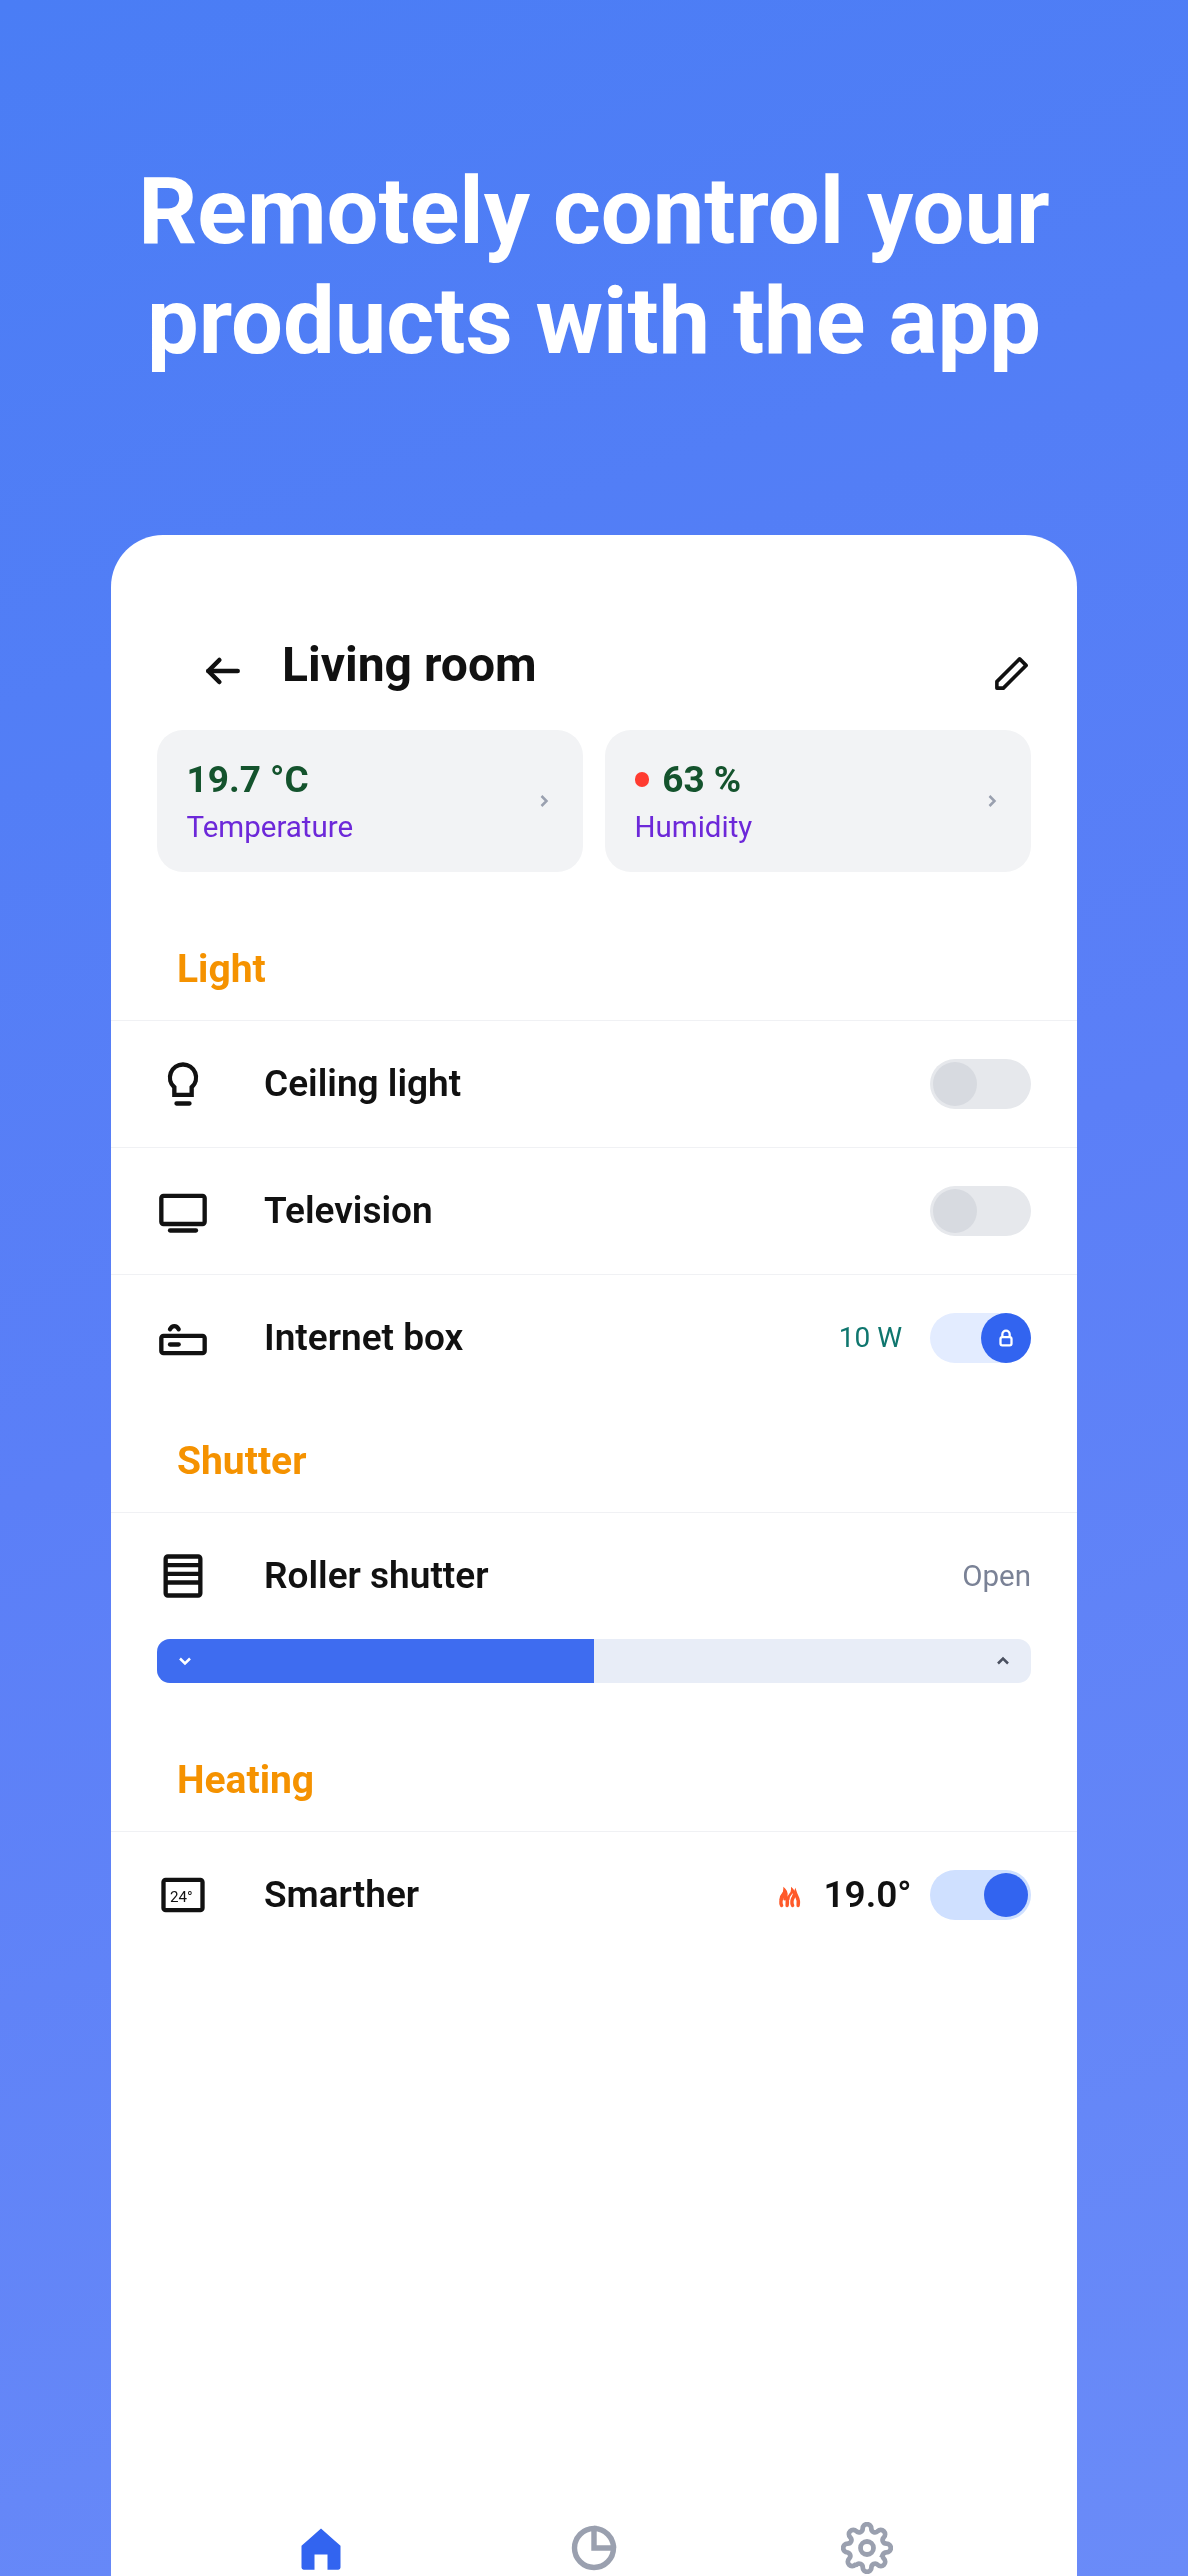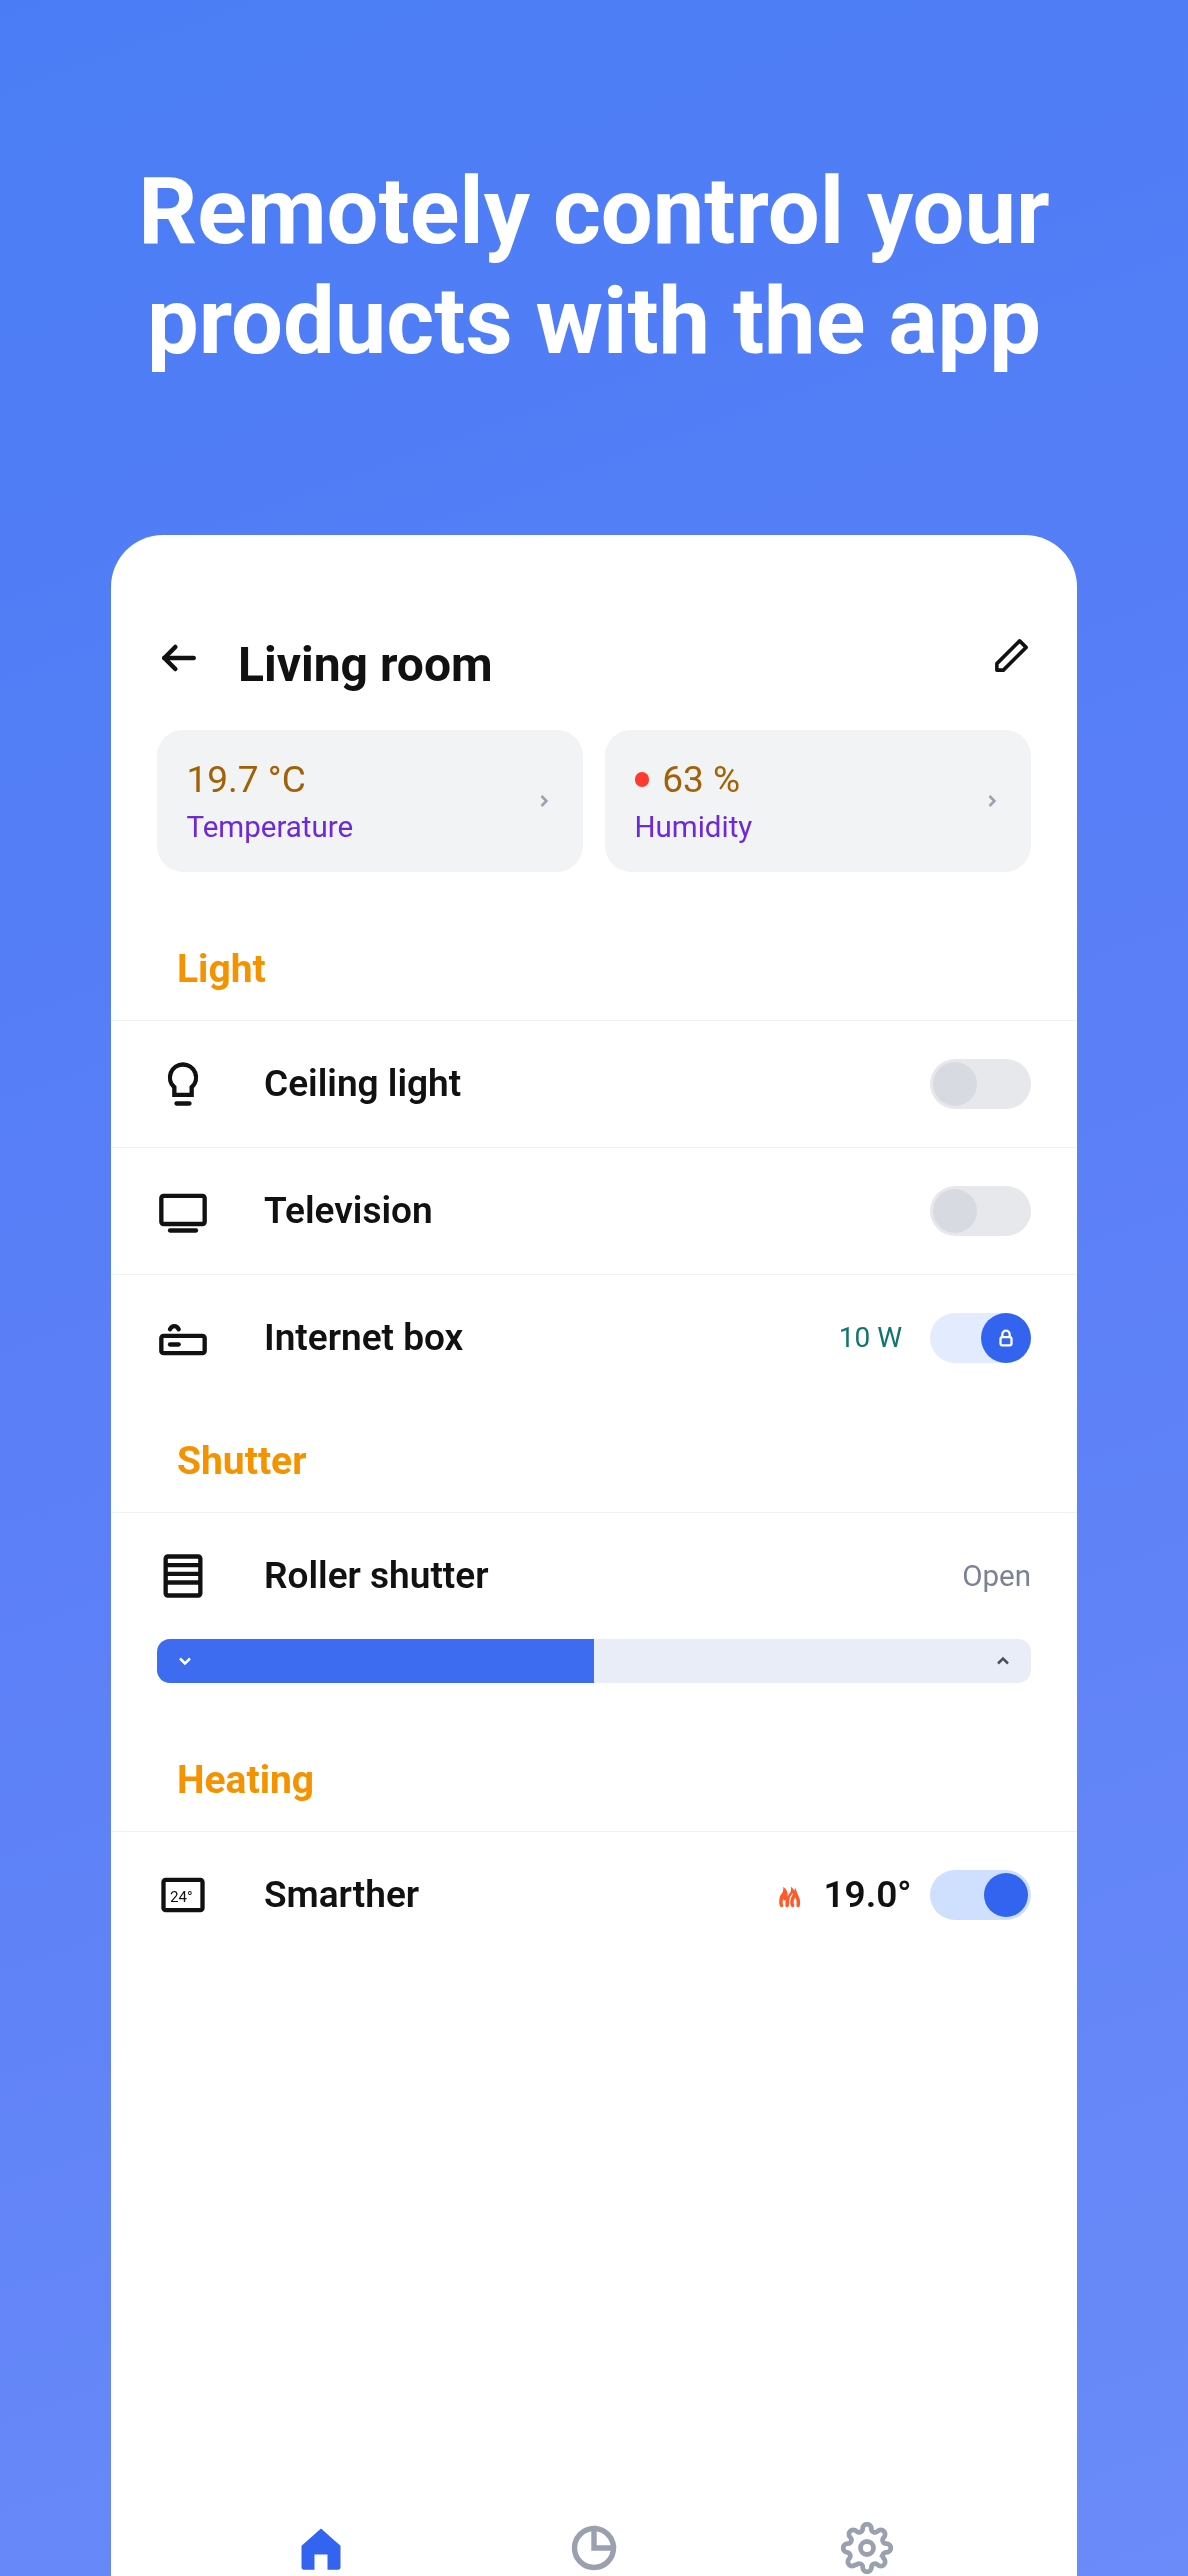--- a/index.html
+++ b/index.html
@@ -22,22 +22,23 @@
     background: #fff;
     border-radius: 52px 52px 0 0;
     margin: 157px 111px 0;
     height: 2082px;
     padding: 55px 0 0;
     overflow: hidden;
     position: relative;
   }
   .header {
     display: flex;
-    align-items: flex-start;
+    align-items: flex-end;
     padding: 46px 46px 37px;
+    margin-left: 44px;
   }
   .back-arrow { width: 44px; height: 44px; }
   .room-title {
     font-size: 48px;
     font-weight: 700;
     color: #111;
     margin-left: 37px;
     flex: 1;
   }
   .edit-icon { width: 39px; height: 39px; }
@@ -50,22 +51,22 @@
     background: #f2f3f5;
     border-radius: 26px;
     padding: 28px 29.5px;
     flex: 1;
     display: flex;
     align-items: center;
   }
   .card-body { flex: 1; }
   .card-value {
     font-size: 37px;
-    font-weight: 400;
-    color: #a16207;
+    font-weight: 700;
+    color: #14532d;
     display: flex;
     align-items: center;
     gap: 13px;
   }
   .dot-red {
     width: 14.7px; height: 14.7px; border-radius: 50%; background: #ff3b30;
   }
   .card-label {
     font-size: 29.5px;
     color: #6d28d9;

